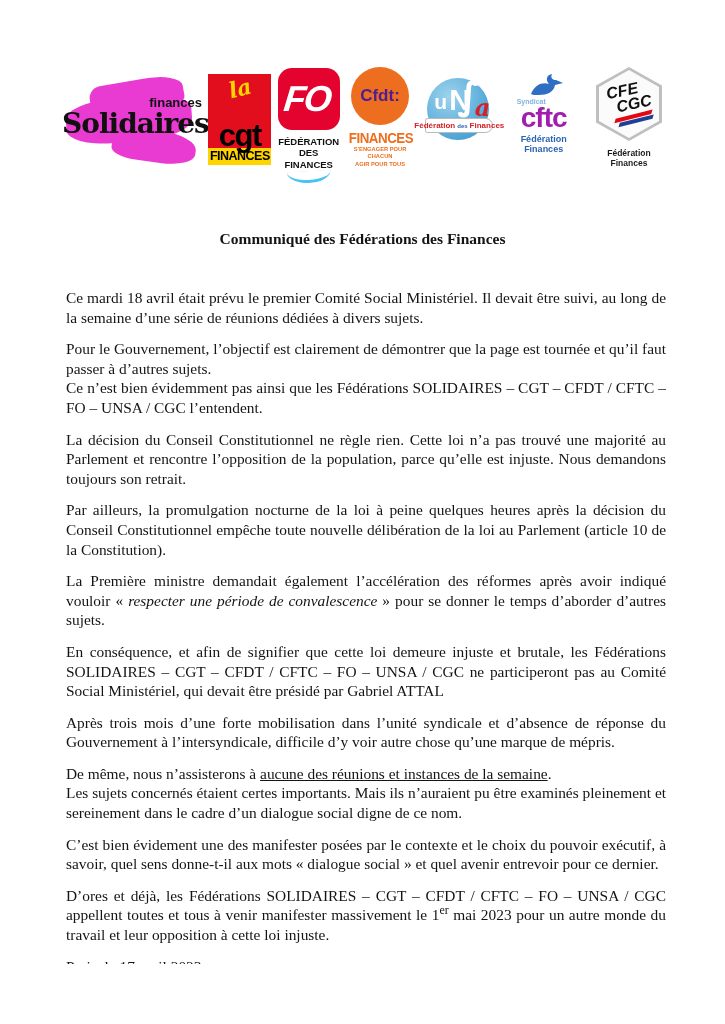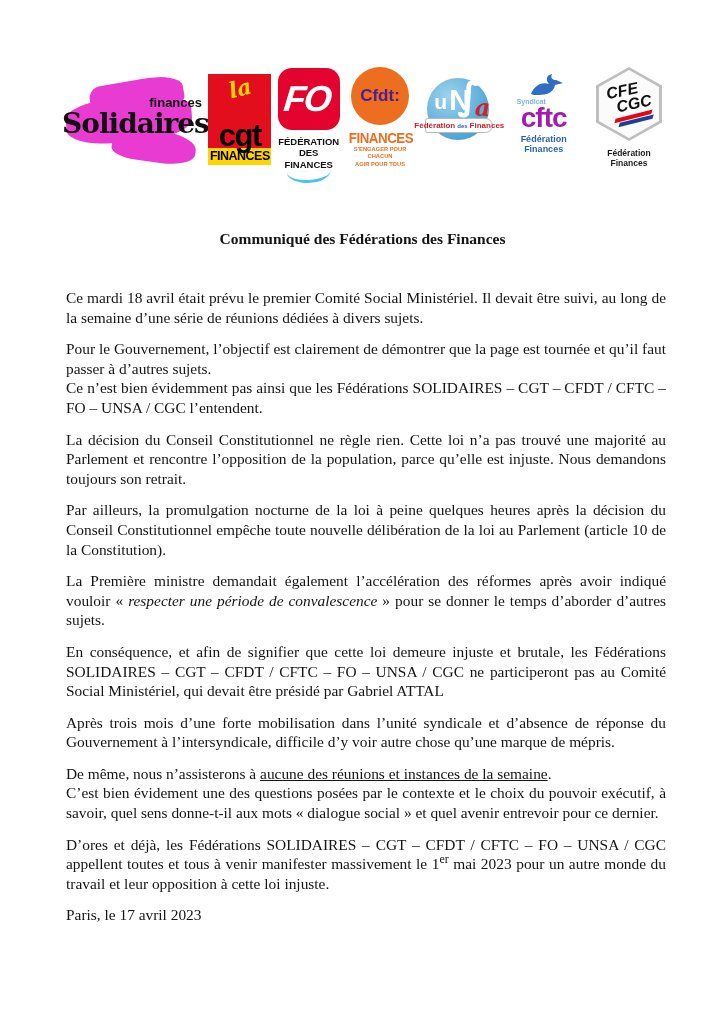--- a/index.html
+++ b/index.html
@@ -221,18 +221,19 @@
   <div class="doc-body">
     <p>Ce mardi 18 avril était prévu le premier Comité Social Ministériel. Il devait être suivi, au long de la semaine d’une série de réunions dédiées à divers sujets.</p>
     <p class="tight">Pour le Gouvernement, l’objectif est clairement de démontrer que la page est tournée et  qu’il faut passer à d’autres sujets.</p>
     <p>Ce n’est bien évidemment pas ainsi que les Fédérations SOLIDAIRES – CGT – CFDT / CFTC – FO – UNSA / CGC l’entendent.</p>
     <p>La décision du Conseil Constitutionnel ne règle rien. Cette loi n’a pas trouvé une majorité au Parlement et rencontre l’opposition de la population, parce qu’elle est injuste. Nous demandons toujours son retrait.</p>
     <p>Par ailleurs, la promulgation nocturne de la loi à peine quelques heures après la décision du  Conseil Constitutionnel empêche toute nouvelle délibération de la loi au Parlement (article 10 de la Constitution).</p>
     <p><span>La Première ministre demandait également l’accélération des réformes après avoir indiqué vouloir « </span><span class="italic">respecter une période de convalescence</span><span> » pour se donner le temps d’aborder d’autres sujets.</span></p>
     <p>En conséquence, et afin de signifier que cette loi demeure injuste et brutale, les Fédérations SOLIDAIRES – CGT – CFDT / CFTC – FO – UNSA / CGC ne participeront pas au Comité Social Ministériel, qui devait être présidé par Gabriel ATTAL</p>
     <p>Après trois mois d’une forte mobilisation dans l’unité syndicale et d’absence de réponse du Gouvernement à l’intersyndicale, difficile d’y voir autre chose qu’une marque de mépris.</p>
     <p class="tight"><span>De même, nous n’assisterons à </span><span class="underline">aucune des réunions et instances de la semaine</span><span>.</span></p>
-    <p>C’est bien évidement une des questions posées par le contexte et le choix du pouvoir exécutif, à savoir, quel sens donne-t-il aux mots « dialogue social » et  quel avenir entrevoir pour ce dernier.</p>
+    <p>Les sujets concernés étaient certes importants. Mais ils n’auraient pu être examinés pleinement et sereinement dans le cadre d’un dialogue social digne de ce nom.</p>
+    <p>C’est bien évidement une des manifester posées par le contexte et le choix du pouvoir exécutif, à savoir, quel sens donne-t-il aux mots « dialogue social » et  quel avenir entrevoir pour ce dernier.</p>
     <p><span>D’ores et déjà, les Fédérations SOLIDAIRES – CGT – CFDT / CFTC – FO – UNSA / CGC appellent toutes et tous à venir manifester massivement le 1</span><sup>er</sup><span> mai 2023 pour un autre monde du travail et leur opposition à cette loi injuste.</span></p>
     <p class="dateline">Paris, le 17 avril 2023</p>
   </div>
 
 </div>
 
 </body></html>

